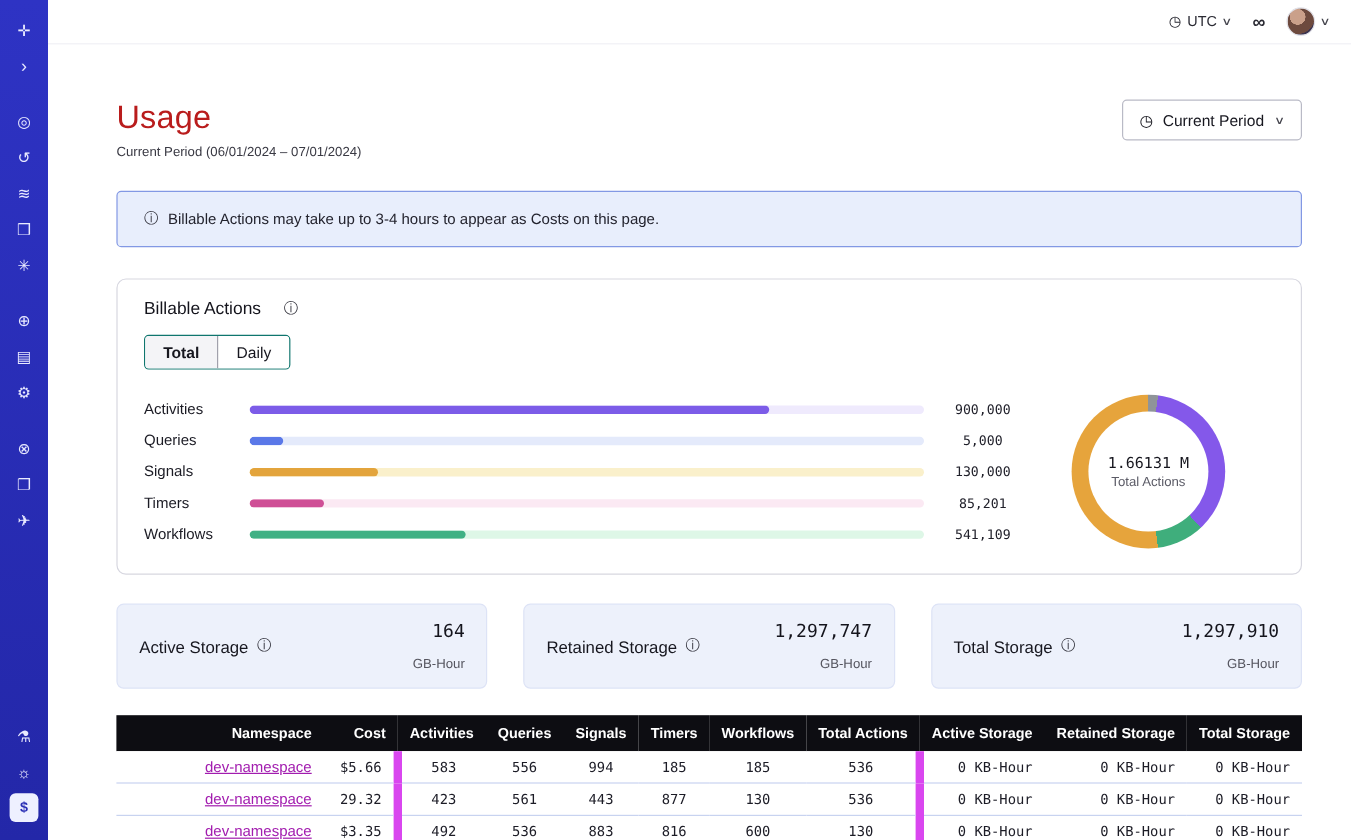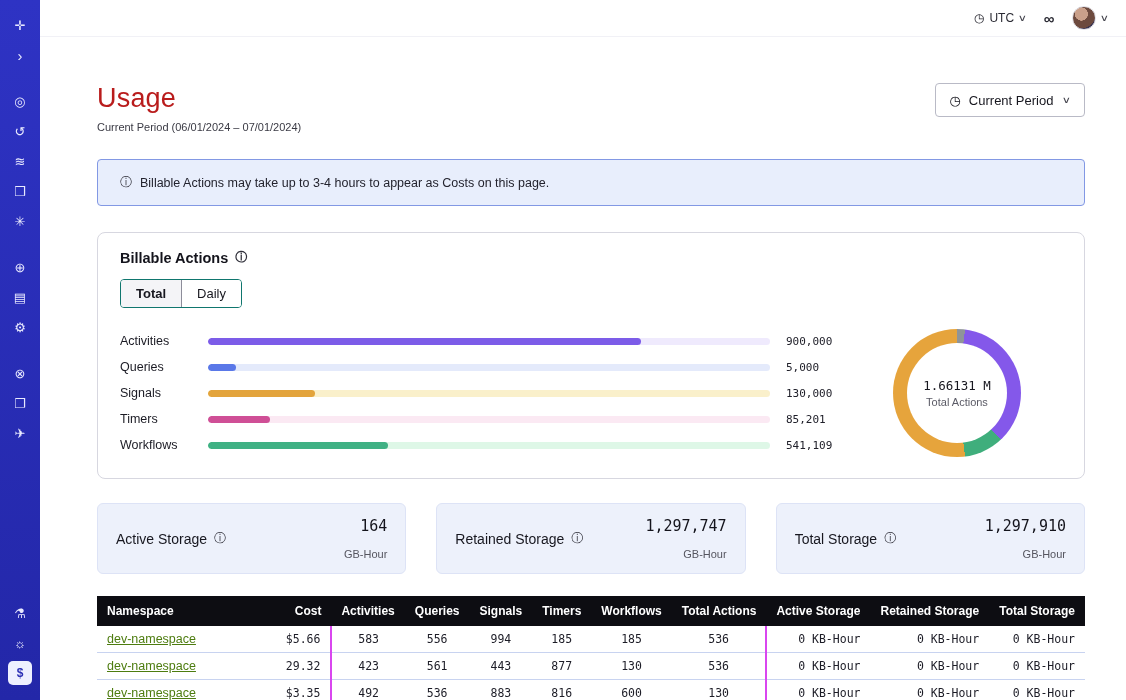--- a/index.html
+++ b/index.html
@@ -72,39 +72,39 @@
     display: flex; align-items: center; gap: 8px;
   }
   .info-glyph { font-size: 12px; color: #30303a; font-style: normal; }
 
   
   .card {
     margin-top: 26px; background: #fff;
     border: 1px solid #d7d7e0; border-radius: 8px;
     padding: 16px 22px 20px;
   }
-  .card-title-row { display: flex; align-items: center; gap: 7px; font-size: 14.5px; font-weight: 700; color: #14141c; }
+  .card-title-row { display: flex; align-items: center; gap: 19px; font-size: 14.5px; font-weight: 400; color: #14141c; }
   .tabs {
     margin-top: 13px; display: inline-flex;
     border: 1px solid #0f766e; border-radius: 4px; overflow: hidden; background: #fff;
   }
   .tab {
     padding: 6px 15px; font-size: 13px; border: none; background: #fff; cursor: pointer;
     font-family: "Liberation Sans", sans-serif; color: #17171f;
   }
   .tab.active { background: #f4f4f7; font-weight: 700; border-right: 1px solid #8d8d9a; }
 
   .chart-area { display: flex; margin-top: 20px; align-items: center; }
   .bars { flex: 1; }
   .bar-row { display: flex; align-items: center; height: 26px; }
   .bar-label { width: 72px; font-size: 12.5px; color: #1b1b24; flex: 0 0 72px; }
   .bar-track { flex: 1; height: 7px; border-radius: 4px; margin: 0 16px; overflow: hidden; }
   .bar-fill { height: 100%; border-radius: 4px; }
   .bar-value {
-    width: 66px; flex: 0 0 66px; text-align: left;
+    width: 66px; flex: 0 0 66px; text-align: center;
     font-family: "DejaVu Sans Mono", monospace; font-size: 11px; color: #20202a;
   }
   .donut-wrap { flex: 0 0 210px; display: flex; justify-content: center; }
   .donut { width: 128px; height: 128px; border-radius: 50%; position: relative; }
   .donut-center {
     position: absolute; inset: 14px; background: #fff; border-radius: 50%;
     display: flex; flex-direction: column; align-items: center; justify-content: center; gap: 3px;
   }
   .donut-value { font-family: "DejaVu Sans Mono", monospace; font-size: 12.5px; color: #17171f; }
   .donut-label { font-size: 11px; color: #5b5b66; }
@@ -123,23 +123,23 @@
   
   .ns-table { width: 100%; border-collapse: collapse; margin-top: 22px; font-size: 12px; }
   .ns-table thead th {
     background: #0d0d12; color: #fff; font-weight: 600; font-size: 12px;
     padding: 8px 10px; white-space: nowrap;
   }
   .ns-table tbody td {
     padding: 6px 10px; border-bottom: 1px solid #c8d3f0; background: #fff; white-space: nowrap;
   }
   .mono { font-family: "DejaVu Sans Mono", monospace; font-size: 11.5px; color: #1c1c26; }
-  .ta-l { text-align: left; } .ta-c { text-align: center; } .ta-r { text-align: right; }
-  .sep { border-left: 2px solid #d946ef; }
-  .ns-link { color: #4d7c0f; text-decoration: underline; cursor: pointer; font-size: 12.5px; }
+  .ta-l { text-align: right; } .ta-c { text-align: center; } .ta-r { text-align: right; }
+  .sep { border-left: 7px solid #d946ef; }
+  .ns-link { color: #a21caf; text-decoration: underline; cursor: pointer; font-size: 12.5px; }
 </style>
 </head>
 <body>
 
 <div class="app">
 
   <aside class="sidebar">
     <span class="sicon">✛</span>
     <span class="sicon small">›</span>
 

